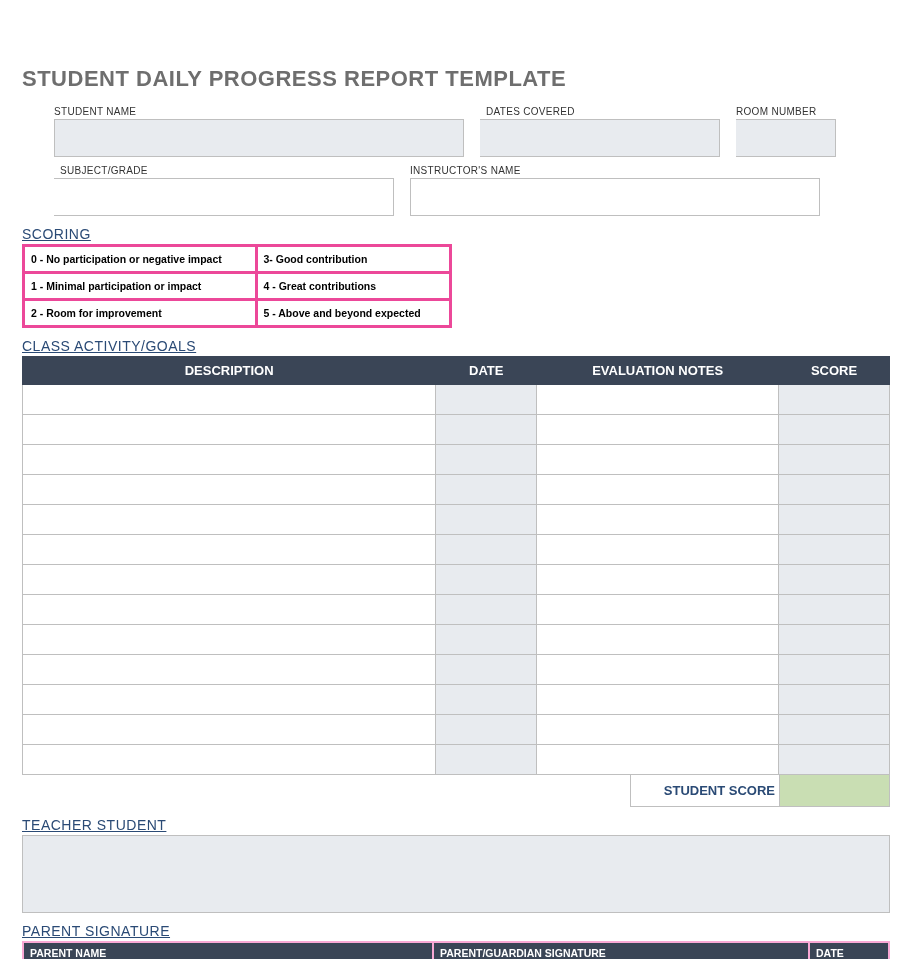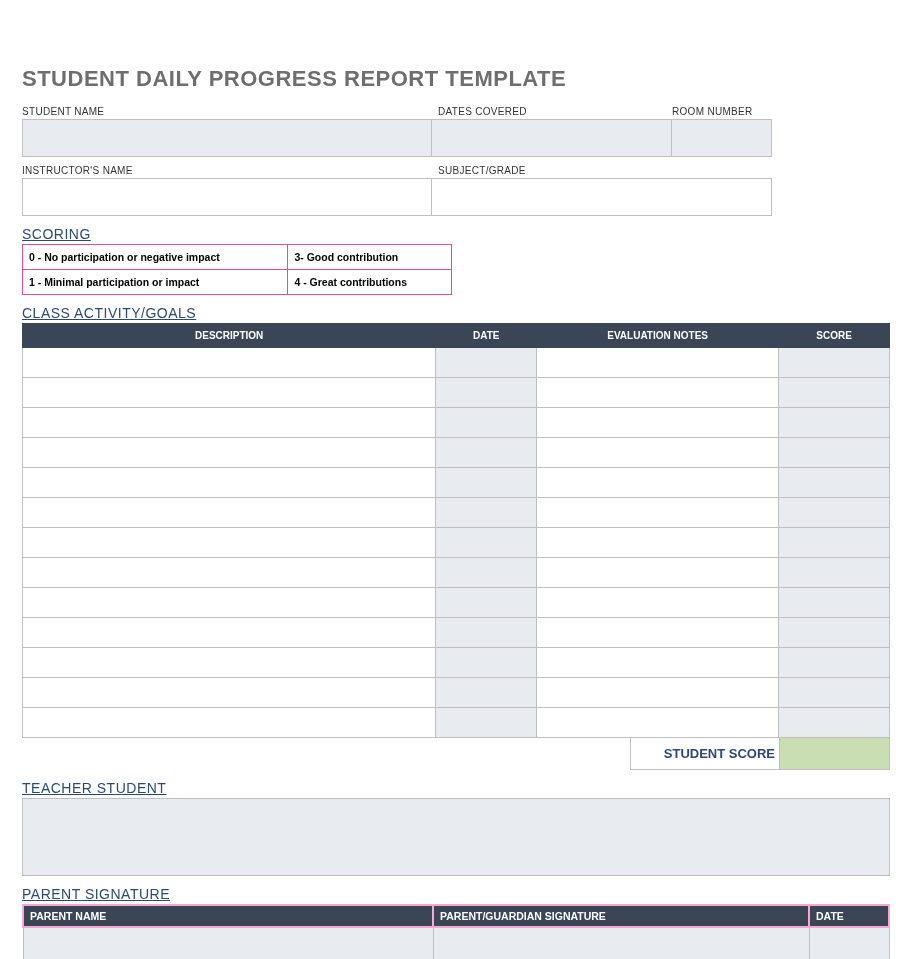--- a/index.html
+++ b/index.html
@@ -19,21 +19,21 @@
   }
   .section-heading {
     font-size: 14px;
     color: #2a4a75;
     letter-spacing: 0.5px;
     margin-top: 10px;
     margin-bottom: 2px;
     text-decoration: underline;
   }
   
-  .info-row { display: flex; gap: 0; margin-bottom: 6px; }
+  .info-row { display: flex; gap: 16px; margin-bottom: 6px; margin-left: 32px; }
   .info-cell { display: flex; flex-direction: column; }
   .info-label {
     font-size: 10px;
     color: #333;
     font-weight: normal;
     letter-spacing: 0.3px;
     margin-bottom: 2px;
   }
   .info-box {
     background: #e8ebef;
@@ -41,34 +41,34 @@
     height: 38px;
   }
   .info-box.white { background: #fff; }
   
   .scoring-table {
     border-collapse: collapse;
     width: 430px;
     margin-bottom: 6px;
   }
   .scoring-table td {
-    border: 1px solid #ec4899;
+    border: 3px solid #ec4899;
     font-size: 10.5px;
     font-weight: bold;
     padding: 6px 6px;
   }
   
   .activity-table {
     border-collapse: collapse;
     width: 100%;
   }
   .activity-table th {
     background: #3a4556;
     color: #fff;
-    font-size: 10px;
+    font-size: 13px;
     font-weight: bold;
     padding: 6px 4px;
     border: 1px solid #3a4556;
     text-align: center;
   }
   .activity-table td {
     border: 1px solid #bfbfbf;
     height: 30px;
     padding: 0;
   }
@@ -137,40 +137,44 @@
     <div class="info-label" style="padding-left:6px">DATES COVERED</div>
     <div class="info-box" style="border-left:none"></div>
   </div>
   <div class="info-cell" style="width:100px">
     <div class="info-label">ROOM NUMBER</div>
     <div class="info-box" style="border-left:none"></div>
   </div>
 </div>
 
 <div class="info-row" style="margin-top:8px">
+  <div class="info-cell" style="width:340px">
+    <div class="info-label" style="padding-left:6px">SUBJECT/GRADE</div>
+    <div class="info-box white" style="border-left:none"></div>
+  </div>
   <div class="info-cell" style="width:410px">
     <div class="info-label">INSTRUCTOR'S NAME</div>
     <div class="info-box white"></div>
-  </div>
-  <div class="info-cell" style="width:340px">
-    <div class="info-label" style="padding-left:6px">SUBJECT/GRADE</div>
-    <div class="info-box white" style="border-left:none"></div>
   </div>
 </div>
 
 <div class="section-heading">SCORING</div>
 <table class="scoring-table">
   <tbody>
       <tr>
     <td>0 - No participation or negative impact</td>
     <td>3- Good contribution</td>
   </tr>
   <tr>
     <td>1 - Minimal participation or impact</td>
     <td>4 - Great contributions</td>
+  </tr>
+  <tr>
+    <td>2 - Room for improvement</td>
+    <td>5 - Above and beyond expected</td>
   </tr>
 </tbody>
   </table>
 
 <div class="section-heading">CLASS ACTIVITY/GOALS</div>
 <table class="activity-table">
   <thead>
     <tr>
       <th class="col-desc">DESCRIPTION</th>
       <th style="width:100px">DATE</th>

